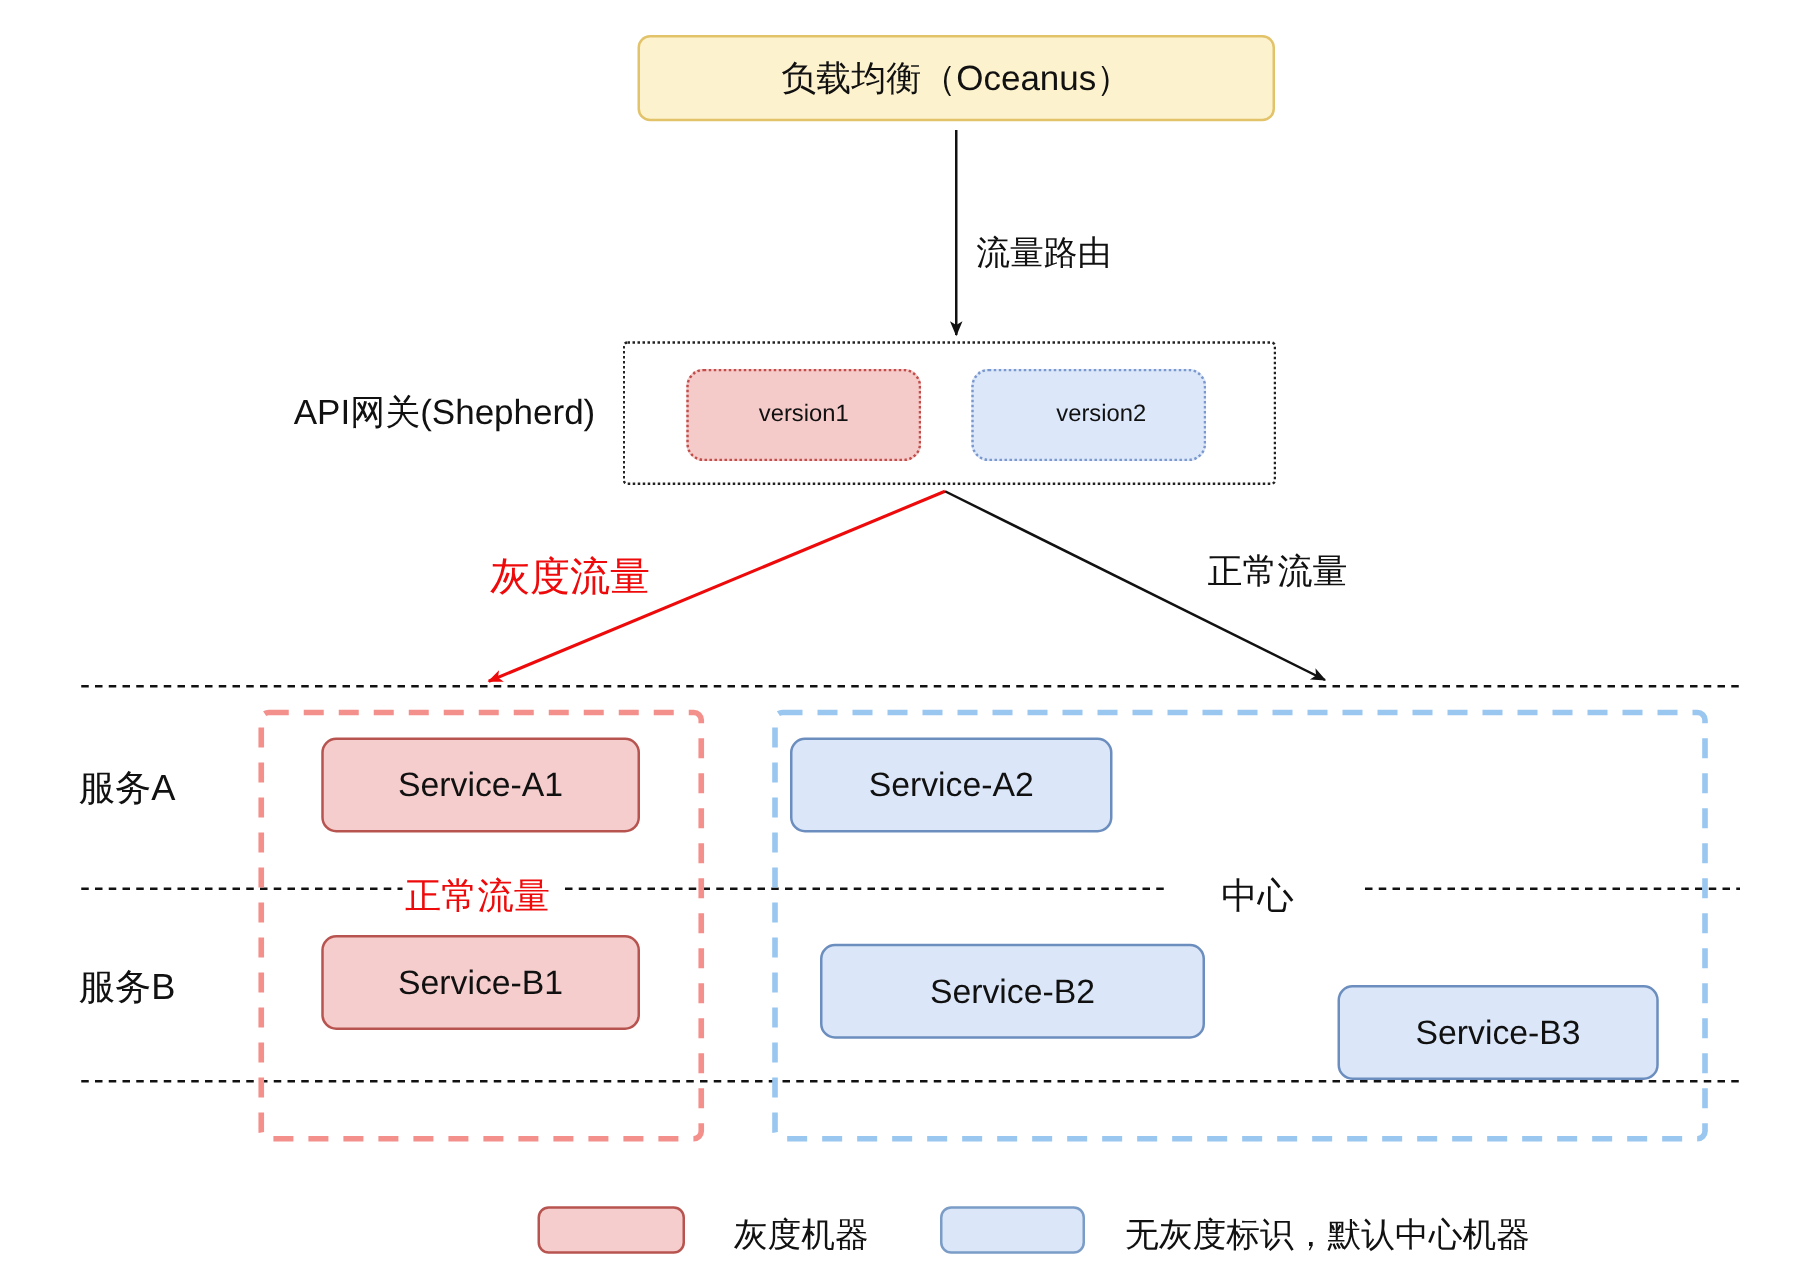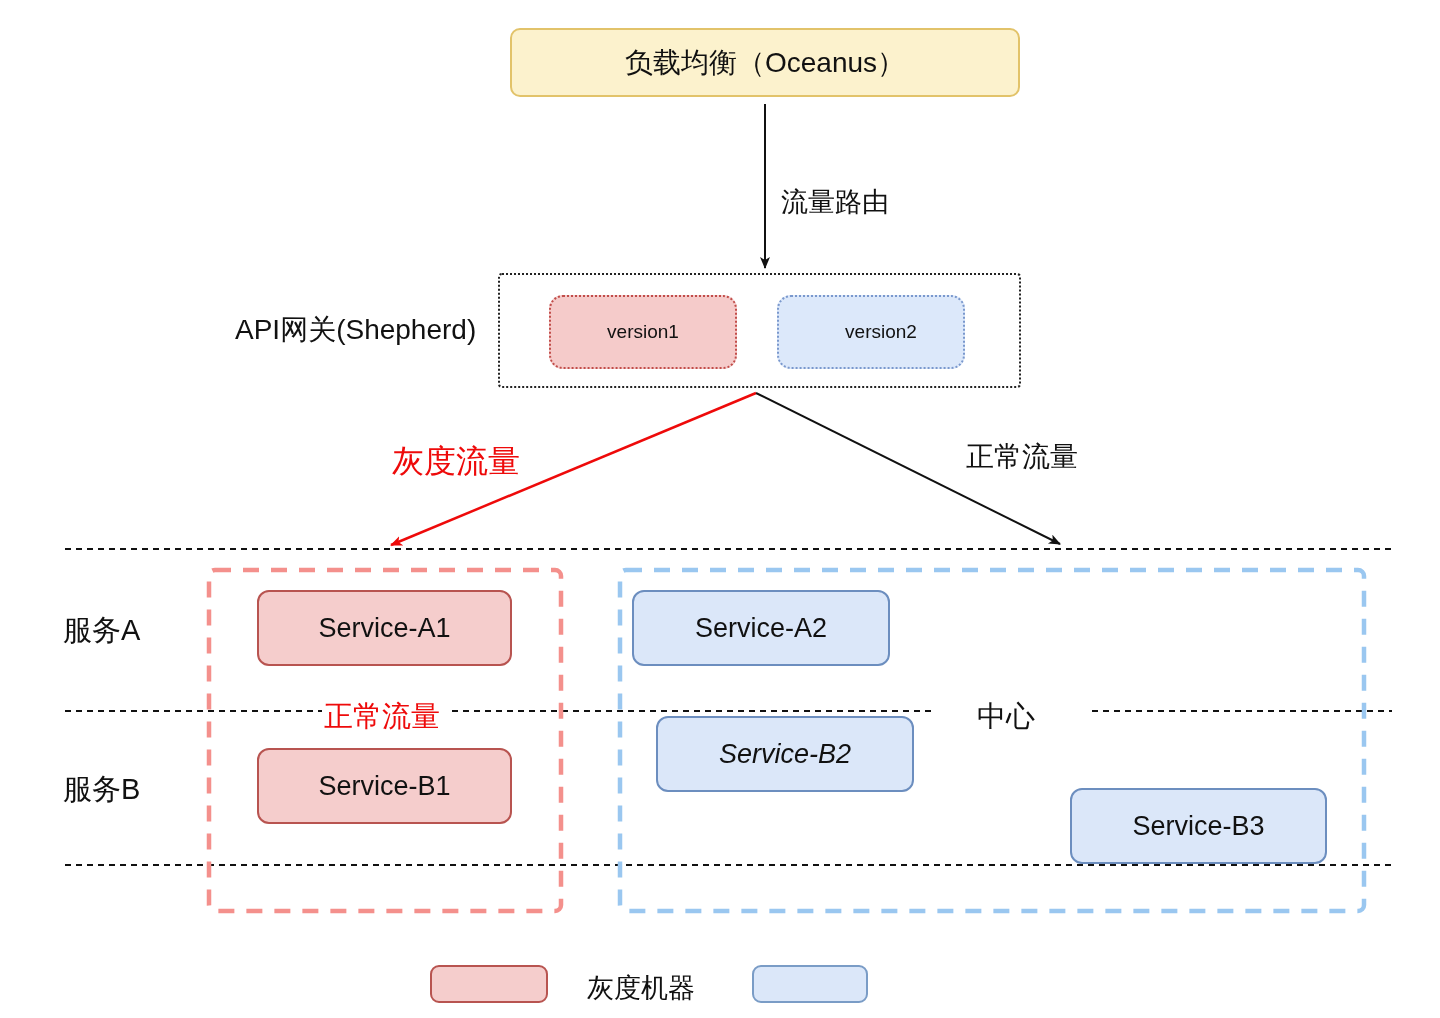--- a/index.html
+++ b/index.html
@@ -47,21 +47,21 @@
 
   .service-node {
     height: 76px; border-radius: 12px; font-size: 27px;
   }
   .svc-pink { background: #F5CDCC; border: 2px solid #B85450; }
   .svc-blue { background: #DBE7F9; border: 2px solid #6C8EBF; }
   .pos-a1 { left: 257px;  top: 590px; width: 255px; }
   .pos-a2 { left: 632px;  top: 590px; width: 258px; }
   .pos-a3 { left: 1070px; top: 590px; width: 257px; }
   .pos-b1 { left: 257px;  top: 748px; width: 255px; }
-  .pos-b2 { left: 656px;  top: 716px; width: 258px; font-style: italic; }
+  .pos-b2 { left: 656px;  top: 755px; width: 308px; }
   .pos-b3 { left: 1070px; top: 748px; width: 257px; margin-top: 40px; }
 
   .gray-unit-label { left: 324px; top: 697px; font-size: 29px; color: #EE0A0A; }
   .center-label    { left: 977px; top: 697px; font-size: 29px; color: #111; }
 
   .legend-swatch {
     position: absolute; z-index: 2; top: 965px; height: 38px; border-radius: 9px;
   }
   .legend-gray   { left: 430px; width: 118px; background: #F5CDCC; border: 2px solid #B85450; }
   .legend-center { left: 752px; width: 116px; background: #DBE7F9; border: 2px solid #7A9CC6; }
@@ -120,14 +120,15 @@
   <div class="node service-node svc-pink pos-b1">Service-B1</div>
   <div class="node service-node svc-blue pos-b2">Service-B2</div>
   <div class="node service-node svc-blue pos-b3">Service-B3</div>
 
   <div class="label gray-unit-label">正常流量</div>
   <div class="label center-label">中心</div>
 
   <div class="legend-swatch legend-gray"></div>
   <div class="label legend-label legend-label-gray">灰度机器</div>
   <div class="legend-swatch legend-center"></div>
+  <div class="label legend-label legend-label-center">无灰度标识，默认中心机器</div>
 
 </div>
 
 </body></html>

